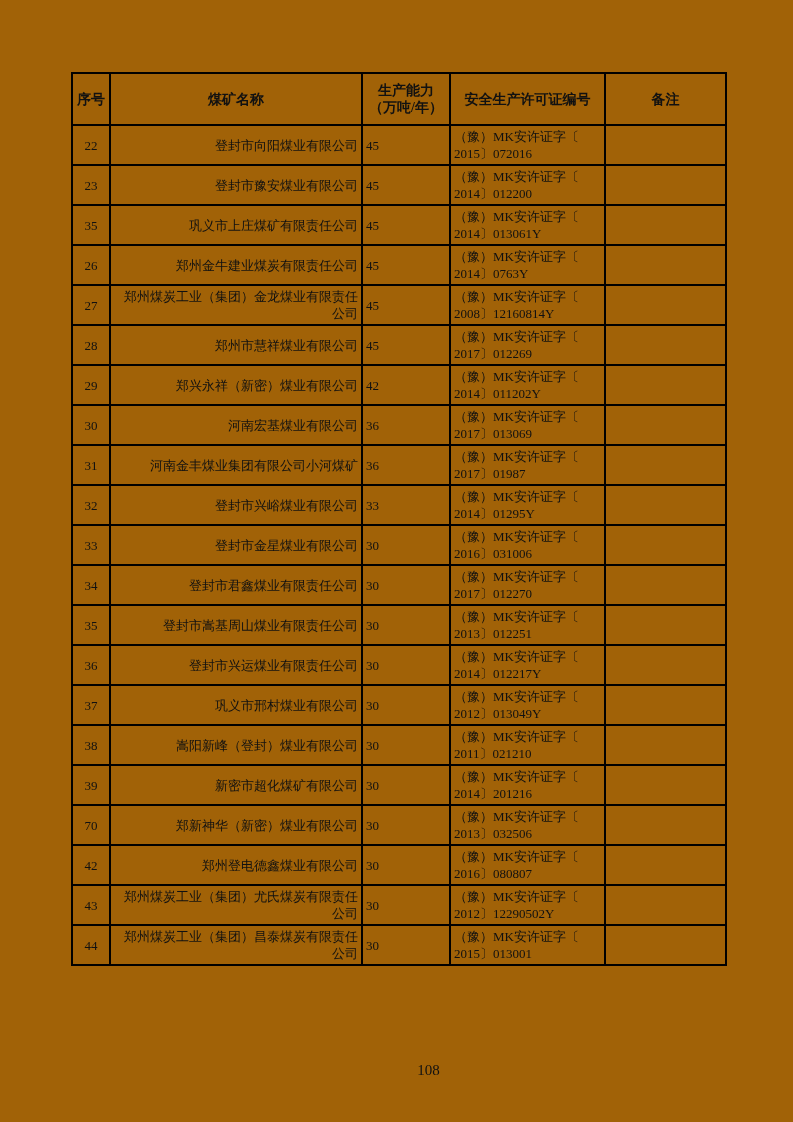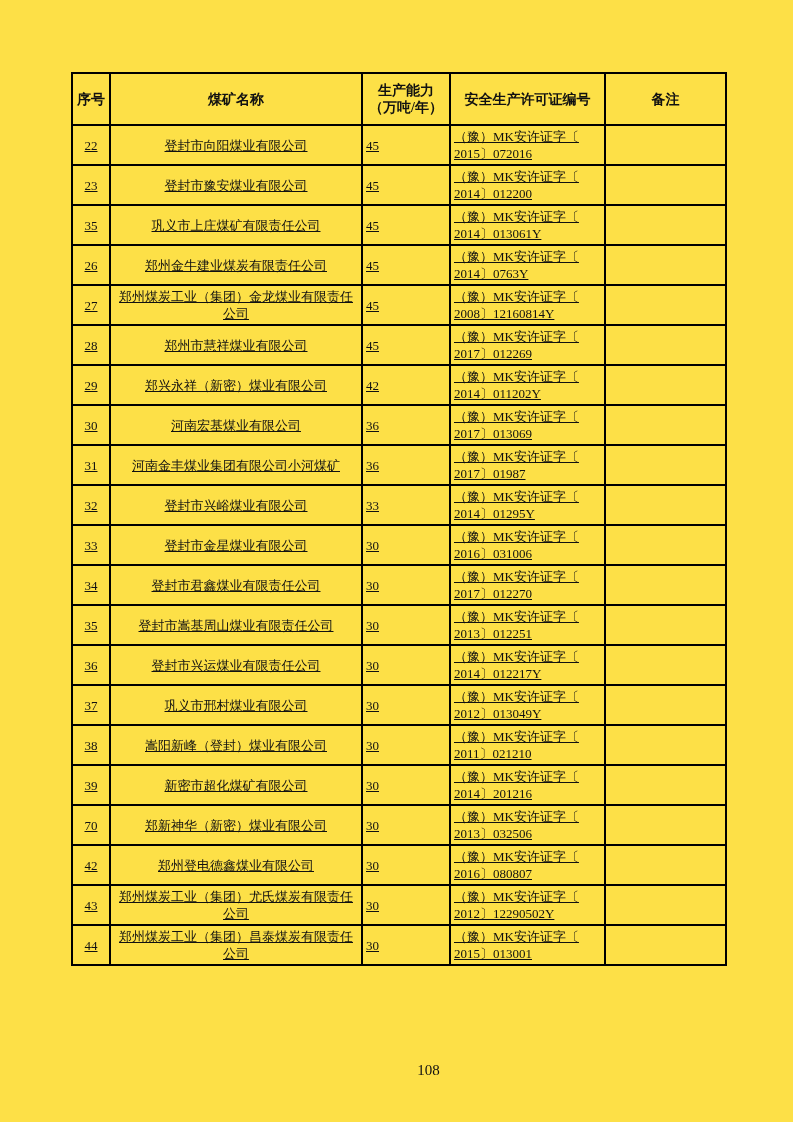--- a/index.html
+++ b/index.html
@@ -4,21 +4,21 @@
 <style>
   html, body {
     margin: 0;
     padding: 0;
     background: #ffffff;
   }
   .page {
     position: relative;
     width: 793px;
     height: 1122px;
-    background: #fde047;
+    background: #a16207;
     font-family: "Liberation Serif", "DejaVu Serif", serif;
     color: #111111;
     overflow: hidden;
   }
   table.mine-table {
     position: absolute;
     left: 71px;
     top: 72px;
     width: 654px;
     border-collapse: collapse;
@@ -35,29 +35,28 @@
   }
   table.mine-table thead th {
     height: 46px;
     font-size: 14px;
     font-weight: bold;
     text-align: center;
     white-space: pre-line;
   }
   table.mine-table tbody tr {
     height: 40px;
-    text-decoration: underline;
   }
   col.col-no     { width: 38px;  }
   col.col-name   { width: 252px; }
   col.col-cap    { width: 88px;  }
   col.col-lic    { width: 155px; }
   col.col-note   { width: 121px; }
   td.c-idx  { text-align: center; }
-  td.c-name { text-align: center; padding: 2px 6px; }
+  td.c-name { text-align: right; padding: 2px 6px; }
   td.c-cap  { }
   td.c-lic  { text-align: left; white-space: pre-line; padding: 2px 8px; }
   td.c-note { text-align: center; padding: 2px 6px; }
   .page-number {
     position: absolute;
     top: 1062px;
     left: 0;
     width: 100%;
     text-align: center;
     font-size: 15px;

